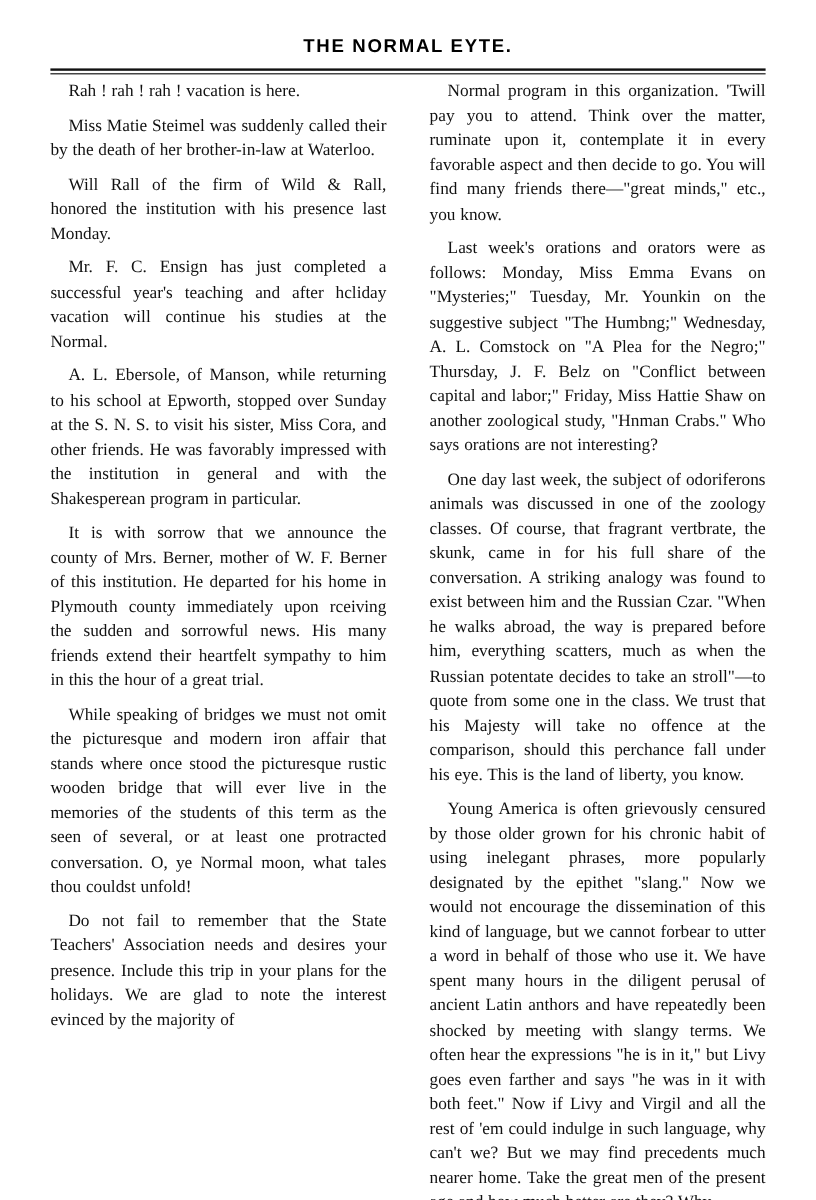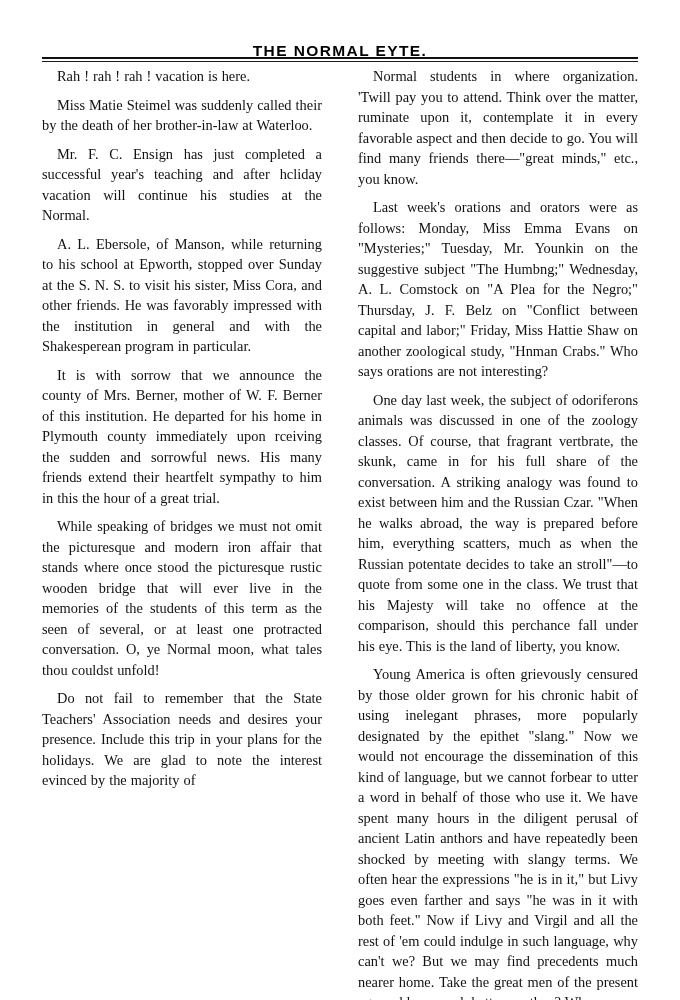--- a/index.html
+++ b/index.html
@@ -22,21 +22,21 @@
     height: 1000px;
     box-sizing: border-box;
     padding: 0;
     background: #ffffff;
   }
 
   
   .masthead {
     position: absolute;
     left: 0;
-    top: 42px;
+    top: 30px;
     width: 680px;
     text-align: center;
   }
   .masthead-title {
     display: inline-block;
     font-family: "Liberation Sans", "DejaVu Sans", sans-serif;
     font-weight: bold;
     font-size: 15.5px;
     letter-spacing: 1.4px;
     color: #000000;
@@ -115,29 +115,30 @@
     <div class="rule-thick"></div>
     <div class="rule-gap"></div>
     <div class="rule-thin"></div>
   </div>
 
   <div class="columns">
 
     <div class="col">
       <p>Rah ! rah ! rah ! vacation is here.</p>
       <p>Miss Matie Steimel was suddenly called their by the death of her brother-in-law at Waterloo.</p>
+      <p>Will Rall of the firm of Wild &amp; Rall, honored the institution with his presence last Monday.</p>
       <p>Mr. F. C. Ensign has just completed a successful year's teaching and after hcliday vacation will continue his studies at the Normal.</p>
       <p>A. L. Ebersole, of Manson, while returning to his school at Epworth, stopped over Sunday at the S. N. S. to visit his sister, Miss Cora, and other friends. He was favorably impressed with the institution in general and with the Shakesperean program in particular.</p>
       <p>It is with sorrow that we announce the county of Mrs. Berner, mother of W. F. Berner of this institution. He departed for his home in Plymouth county immediately upon rceiving the sudden and sorrowful news. His many friends extend their heartfelt sympathy to him in this the hour of a great trial.</p>
       <p>While speaking of bridges we must not omit the picturesque and modern iron affair that stands where once stood the picturesque rustic wooden bridge that will ever live in the memories of the students of this term as the seen of several, or at least one protracted conversation. O, ye Normal moon, what tales thou couldst unfold!</p>
       <p>Do not fail to remember that the State Teachers' Association needs and desires your presence. Include this trip in your plans for the holidays. We are glad to note the interest evinced by the majority of</p>
     </div>
 
     <div class="col">
-      <p>Normal students in where organization. 'Twill pay you to attend. Think over the matter, ruminate upon it, contemplate it in every favorable aspect and then decide to go. You will find many friends there—"great minds," etc., you know.</p>
+      <p>Normal program in this organization. 'Twill pay you to attend. Think over the matter, ruminate upon it, contemplate it in every favorable aspect and then decide to go. You will find many friends there—"great minds," etc., you know.</p>
       <p>Last week's orations and orators were as follows: Monday, Miss Emma Evans on "Mysteries;" Tuesday, Mr. Younkin on the suggestive subject "The Humbng;" Wednesday, A. L. Comstock on "A Plea for the Negro;" Thursday, J. F. Belz on "Conflict between capital and labor;" Friday, Miss Hattie Shaw on another zoological study, "Hnman Crabs." Who says orations are not interesting?</p>
       <p>One day last week, the subject of odoriferons animals was discussed in one of the zoology classes. Of course, that fragrant vertbrate, the skunk, came in for his full share of the conversation. A striking analogy was found to exist between him and the Russian Czar. "When he walks abroad, the way is prepared before him, everything scatters, much as when the Russian potentate decides to take an stroll"—to quote from some one in the class. We trust that his Majesty will take no offence at the comparison, should this perchance fall under his eye. This is the land of liberty, you know.</p>
       <p>Young America is often grievously censured by those older grown for his chronic habit of using inelegant phrases, more popularly designated by the epithet "slang." Now we would not encourage the dissemination of this kind of language, but we cannot forbear to utter a word in behalf of those who use it. We have spent many hours in the diligent perusal of ancient Latin anthors and have repeatedly been shocked by meeting with slangy terms. We often hear the expressions "he is in it," but Livy goes even farther and says "he was in it with both feet." Now if Livy and Virgil and all the rest of 'em could indulge in such language, why can't we? But we may find precedents much nearer home. Take the great men of the present age and how much better are they? Why</p>
     </div>
 
   </div>
 
 </div>
 
 </body></html>

